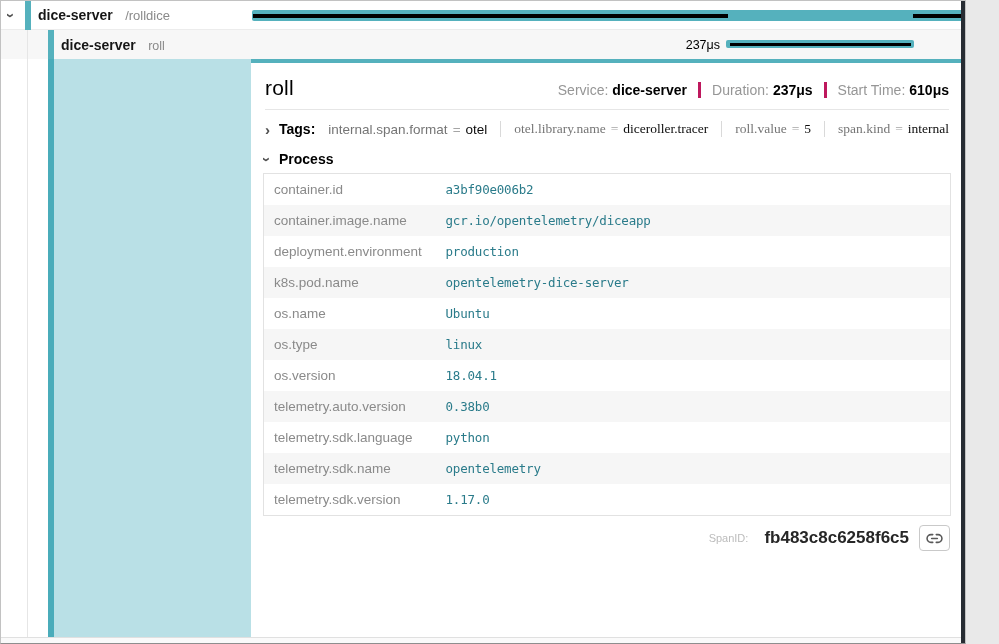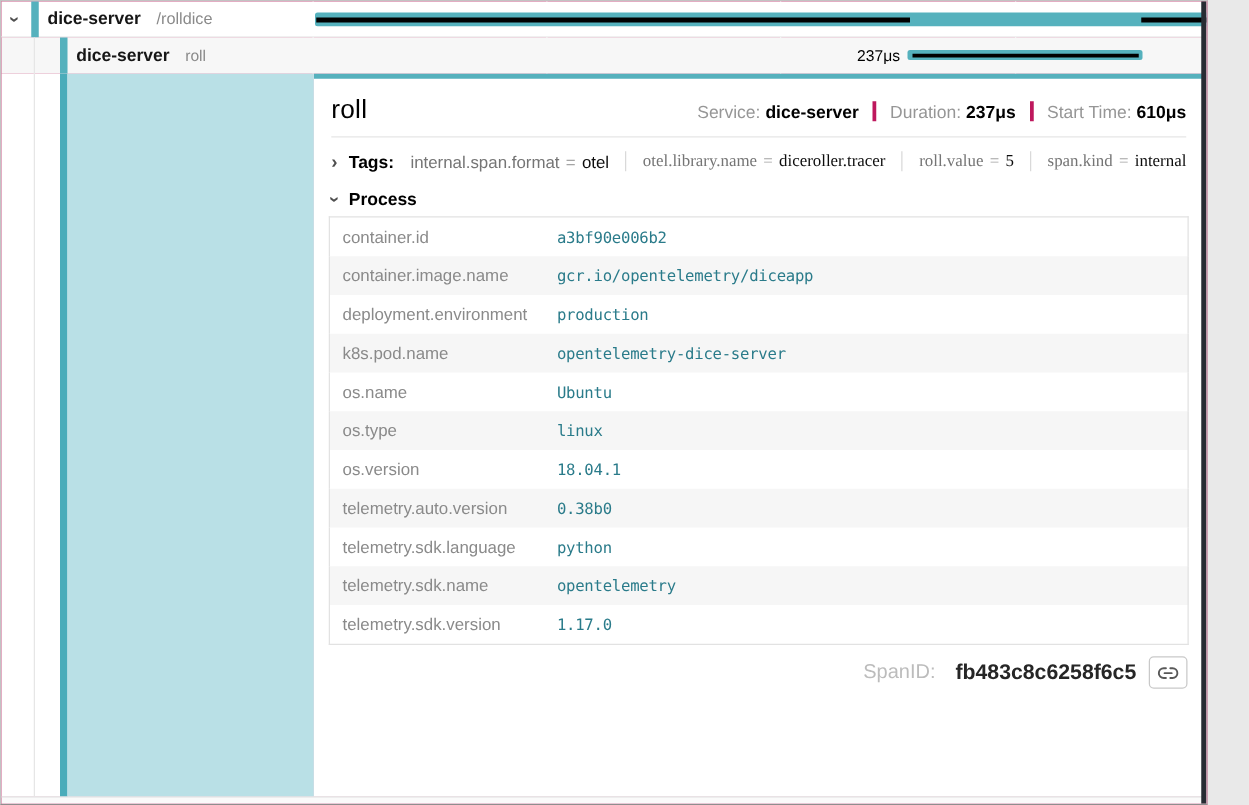--- a/index.html
+++ b/index.html
@@ -61,21 +61,21 @@
   .teq  { color:#a5a5a5; margin:0 5px; }
   .tval { color:#0d0d0d; }
   .process-row { margin-top:14px; margin-bottom:6px; }
   table.kv { width:100%; border-collapse:collapse; border:1px solid #e2e2e2; }
   table.kv tr:nth-child(even) { background:#f6f6f6; }
   table.kv td { padding:8px 10px; vertical-align:top; }
   td.k { width:172px; color:#8a8a8a; font-size:13.5px; }
   td.v { font-family:"DejaVu Sans Mono", monospace; font-size:12.5px; font-weight:normal;
          color:#2a7b8a; letter-spacing:-0.2px; }
   .dfooter { display:flex; justify-content:flex-end; align-items:center; margin-top:9px; padding-right:1px; }
-  .spanid-label { color:#bcbcbc; font-size:16px; }
+  .spanid-label { color:#bcbcbc; font-size:11px; }
   .spanid-value { color:#262626; font-size:17px; font-weight:600; margin-left:16px; }
   .linkbtn { margin-left:10px; width:31px; height:26px; background:#fff; border:1px solid #c9c9c9;
              border-radius:4px; display:flex; align-items:center; justify-content:center; cursor:pointer; }
   
   .bottom-strip { height:7px; background:#fafafa; border-top:1px solid #e0e0e0; }
   .right-edge { position:absolute; top:0; right:0; width:4px; height:100%; background:#272c33; }
 </style>
 </head>
 <body>
 

